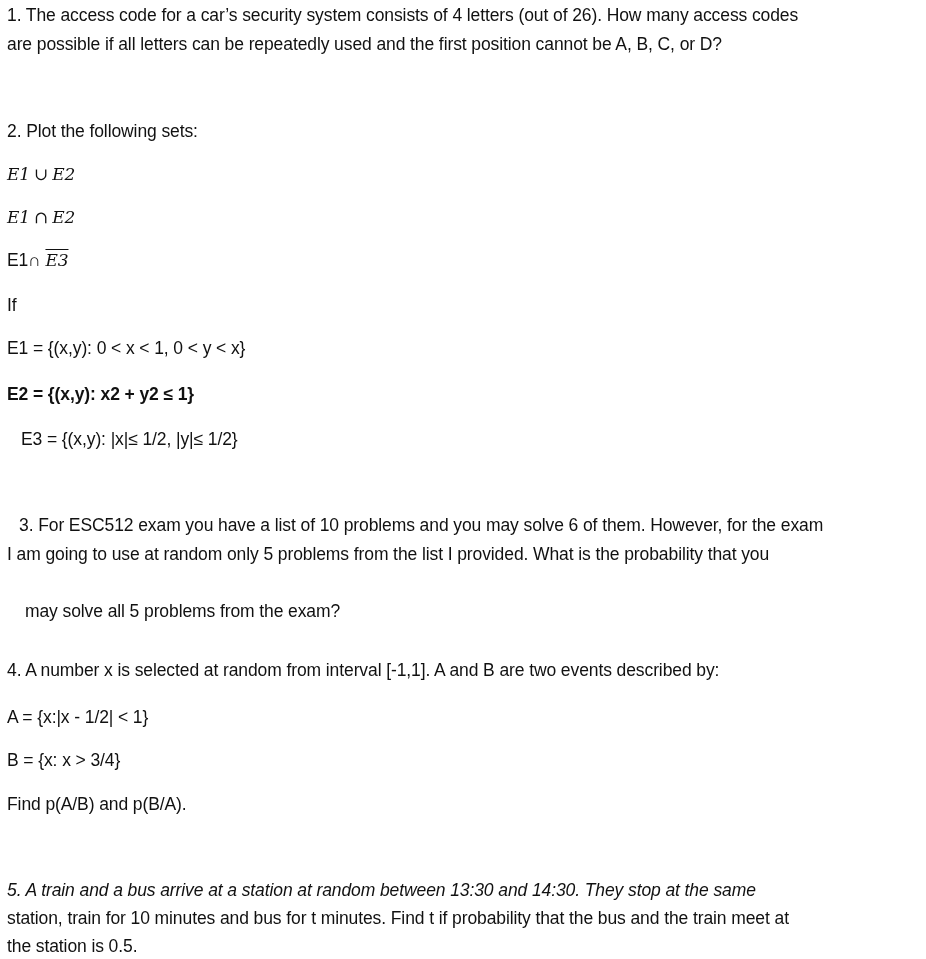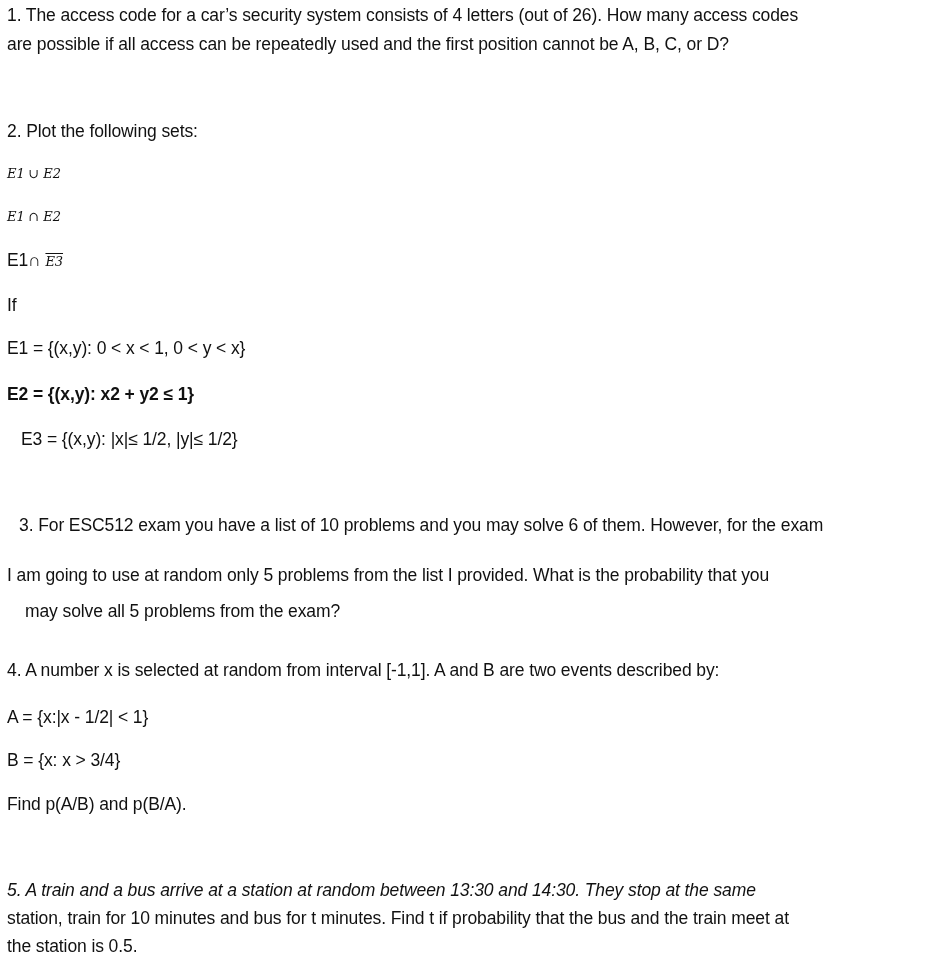--- a/index.html
+++ b/index.html
@@ -19,37 +19,37 @@
   }
   .line {
     position: absolute;
     left: 7px;
     white-space: nowrap;
     line-height: 22px;
   }
   .math {
     font-family: "DejaVu Serif", "Liberation Serif", serif;
     font-style: italic;
-    font-size: 13px;
+    font-size: 17px;
   }
   .op {
     font-style: normal;
     padding: 0 4px;
   }
   .overline {
     text-decoration: overline;
     margin-top: 12px;
   }
 </style>
 </head>
 <body>
 
 <div>
   <div class="line" style="top:4px;">1. The access code for a car’s security system consists of 4 letters (out of 26). How many access codes</div>
-  <div class="line" style="top:33px;">are possible if all access can be repeatedly used and the first position cannot be A, B, C, or D?</div>
+  <div class="line" style="top:33px;">are possible if all letters can be repeatedly used and the first position cannot be A, B, C, or D?</div>
 </div>
 
 <div>
   <div class="line" style="top:120px;">2. Plot the following sets:</div>
 
   <div class="line math" style="top:163px;">
     <span>E1</span><span class="op">∪</span><span>E2</span>
   </div>
 
   <div class="line math" style="top:206px;">
@@ -62,21 +62,21 @@
 
   <div class="line" style="top:294px;">If</div>
 
   <div class="line" style="top:337px;">E1 = {(x,y): 0 &lt; x &lt; 1, 0 &lt; y &lt; x}</div>
   <div class="line" style="top:383px;font-weight:bold;">E2 = {(x,y): x2 + y2 ≤ 1}</div>
   <div class="line" style="top:428px;margin-left:14px;">E3 = {(x,y): |x|≤ 1/2, |y|≤ 1/2}</div>
 </div>
 
 <div>
   <div class="line" style="top:514px;margin-left:12px;">3. For ESC512 exam you have a list of 10 problems and you may solve 6 of them. However, for the exam</div>
-  <div class="line" style="top:564px;">I am going to use at random only 5 problems from the list I provided. What is the probability that you</div>
+  <div class="line" style="top:543px;">I am going to use at random only 5 problems from the list I provided. What is the probability that you</div>
   <div class="line" style="top:600px;margin-left:18px;">may solve all 5 problems from the exam?</div>
 </div>
 
 <div>
   <div class="line" style="top:659px;">4. A number x is selected at random from interval [-1,1]. A and B are two events described by:</div>
   <div class="line" style="top:706px;">A = {x:|x - 1/2| &lt; 1}</div>
   <div class="line" style="top:749px;">B = {x: x &gt; 3/4}</div>
   <div class="line" style="top:793px;">Find p(A/B) and p(B/A).</div>
 </div>
 

